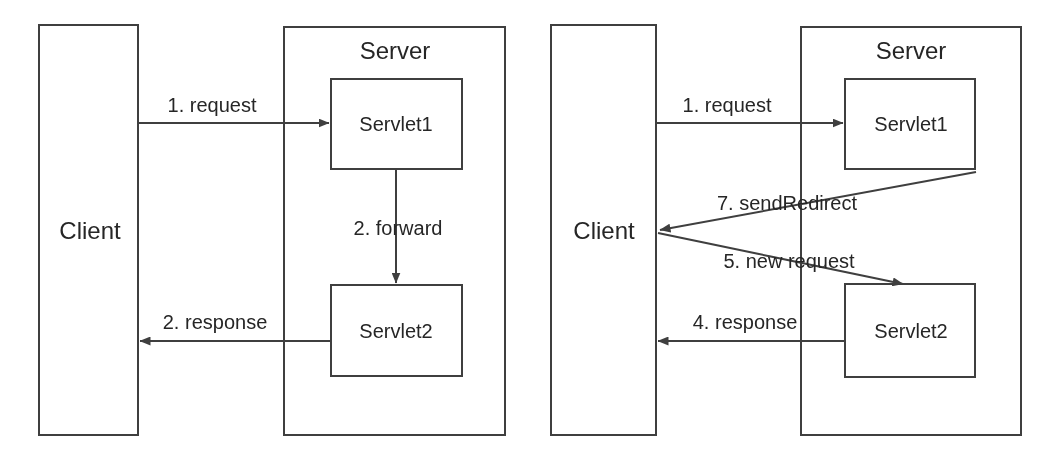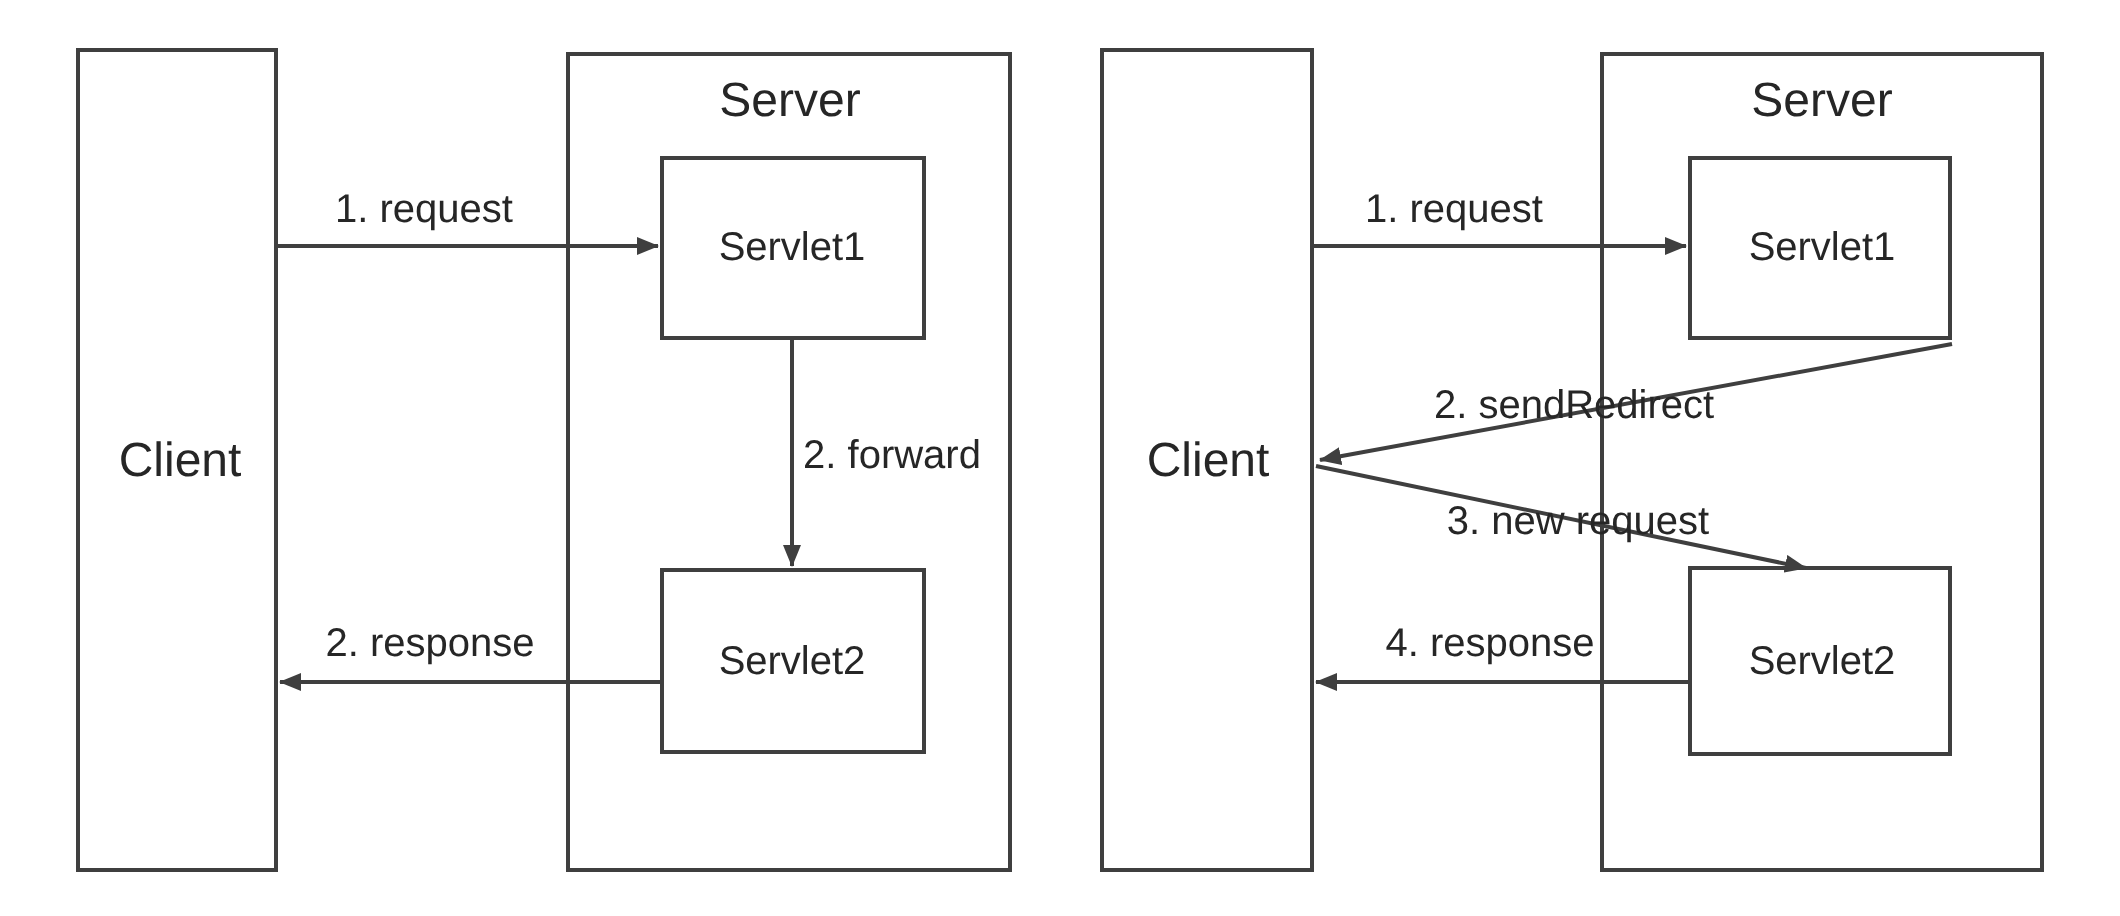--- a/index.html
+++ b/index.html
@@ -85,33 +85,33 @@
   <div class="lbl big center" style="left:90px; top:231px;">Client</div>
 
   <div class="lbl big center" style="left:395px; top:51px;">Server</div>
 
   <div class="lbl center" style="left:396px; top:124px;">Servlet1</div>
 
   <div class="lbl center" style="left:396px; top:331px;">Servlet2</div>
 
   <div class="lbl center" style="left:212px; top:105px;">1. request</div>
 
-  <div class="lbl center" style="left:398px; top:228px;margin-left:48px;">2. forward</div>
+  <div class="lbl center" style="left:398px; top:228px;">2. forward</div>
 
   <div class="lbl center" style="left:215px; top:322px;">2. response</div>
 
   <div class="lbl big center" style="left:604px; top:231px;">Client</div>
 
   <div class="lbl big center" style="left:911px; top:51px;">Server</div>
 
   <div class="lbl center" style="left:911px; top:124px;">Servlet1</div>
 
   <div class="lbl center" style="left:911px; top:331px;">Servlet2</div>
 
   <div class="lbl center" style="left:727px; top:105px;">1. request</div>
 
-  <div class="lbl center" style="left:787px; top:203px;">2. sendRedirect</div>
+  <div class="lbl center" style="left:787px; top:203px;">7. sendRedirect</div>
 
-  <div class="lbl center" style="left:789px; top:261px;">3. new request</div>
+  <div class="lbl center" style="left:789px; top:261px;">5. new request</div>
 
   <div class="lbl center" style="left:733px; top:322px;margin-left:12px;">4. response</div>
 
 </div>
 
 </body></html>

